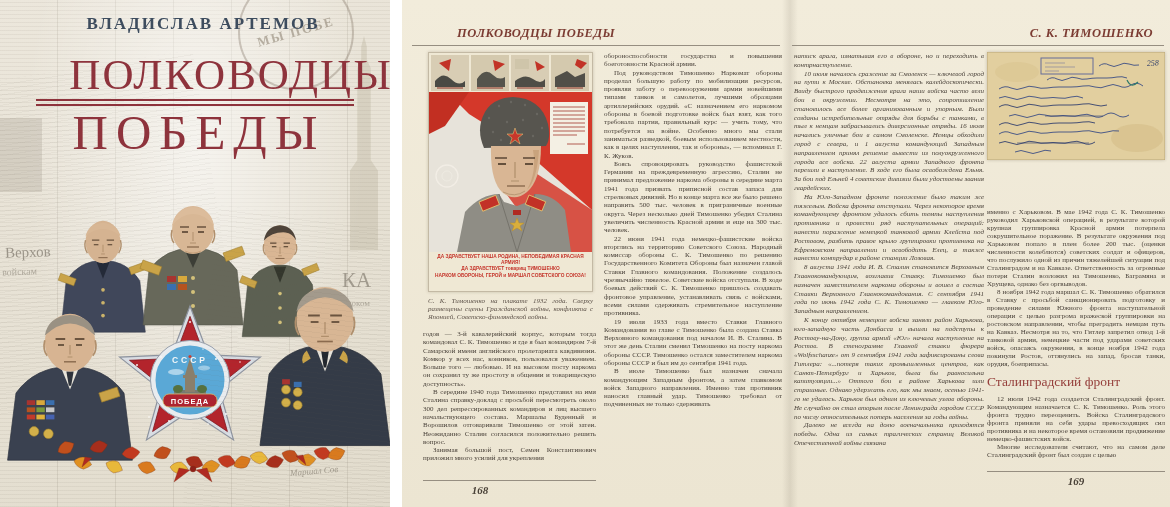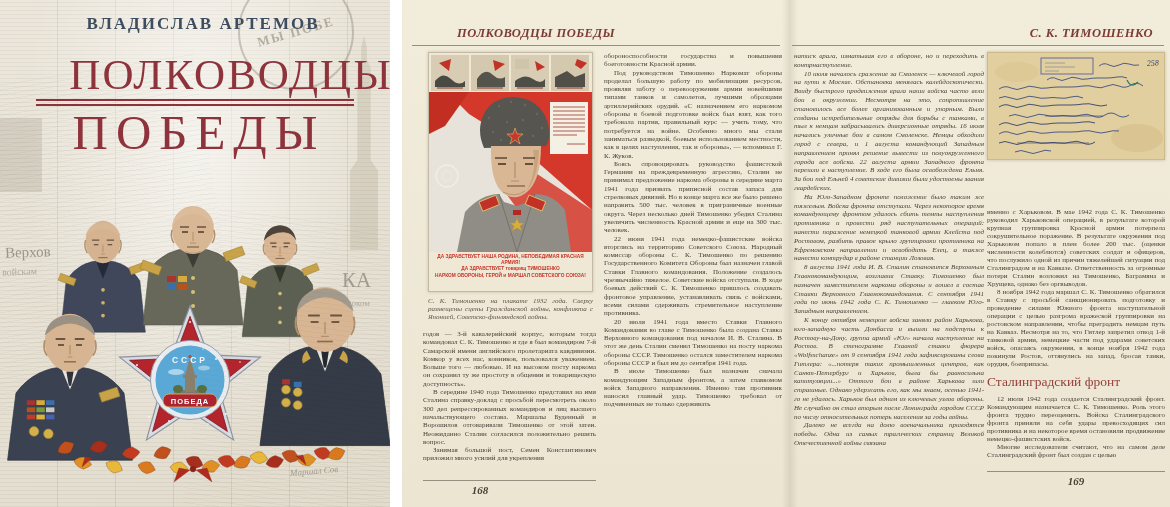--- a/index.html
+++ b/index.html
@@ -373,21 +373,21 @@
         <p>годов — 3-й кавалерийский корпус, которым тогда командовал С. К. Тимошенко и где я был командиром 7-й Самарской имени английского пролетариата кавдивизии. Комкор у всех нас, конников, пользовался уважением. Больше того — любовью. И на высоком посту наркома он сохранил ту же простоту в общении и товарищескую доступность».</p>
         <p class="ind">В середине 1940 года Тимошенко представил на имя Сталина справку-доклад с просьбой пересмотреть около 300 дел репрессированных командиров и лиц высшего начальствующего состава. Маршалы Буденный и Ворошилов отговаривали Тимошенко от этой затеи. Неожиданно Сталин согласился положительно решить вопрос.</p>
         <p class="ind">Занимая большой пост, Семен Константинович приложил много усилий для укрепления</p>
       </div>
 
       <div class="col lp-col2">
         <p>обороноспособности государства и повышения боеготовности Красной армии.</p>
         <p class="ind">Под руководством Тимошенко Наркомат обороны проделал большую работу по мобилизации ресурсов, проявляя заботу о перевооружении армии новейшими типами танков и самолетов, лучшими образцами артиллерийских орудий. «С назначением его наркомом обороны в боевой подготовке войск был взят, как того требовала партия, правильный курс — учить тому, что потребуется на войне. Особенно много мы стали заниматься разведкой, боевым использованием местности, как в целях наступления, так и обороны», — вспоминал Г. К. Жуков.</p>
         <p class="ind">Боясь спровоцировать руководство фашистской Германии на преждевременную агрессию, Сталин не принимал предложение наркома обороны в середине марта 1941 года призвать приписной состав запаса для стрелковых дивизий. Но в конце марта все же было решено направить 500 тыс. человек в приграничные военные округа. Через несколько дней Тимошенко убедил Сталина увеличить численность Красной армии и еще на 300 тыс. человек.</p>
         <p class="ind">22 июня 1941 года немецко-фашистские войска вторглись на территорию Советского Союза. Народный комиссар обороны С. К. Тимошенко по решению Государственного Комитета Обороны был назначен главой Ставки Главного командования. Положение создалось чрезвычайно тяжелое. Советские войска отступали. В ходе боевых действий С. К. Тимошенко пришлось создавать фронтовое управление, устанавливать связь с войсками, всеми силами сдерживать стремительное наступление противника.</p>
-        <p class="ind">20 июля 1941 года вместо Ставки Главного Командования во главе с Тимошенко была создана Ставка Верховного командования под началом И. В. Сталина. В этот же день Сталин сменил Тимошенко на посту наркома обороны СССР. Тимошенко остался заместителем наркома обороны СССР и был им до сентября 1941 года.</p>
+        <p class="ind">19 июля 1933 года вместо Ставки Главного Командования во главе с Тимошенко была создана Ставка Верховного командования под началом И. В. Сталина. В этот же день Сталин сменил Тимошенко на посту наркома обороны СССР. Тимошенко остался заместителем наркома обороны СССР и был им до сентября 1941 года.</p>
         <p class="ind">В июле Тимошенко был назначен сначала командующим Западным фронтом, а затем главкомом войск Западного направления. Именно там противник наносил главный удар. Тимошенко требовал от подчиненных не только сдерживать</p>
       </div>
 
       <div class="folio-rule fr-left"></div>
       <div class="folio fo-left">168</div>
     </div>
 
     <div class="page">
       <div class="run-head rh-right">С. К. ТИМОШЕНКО</div>
       <div class="head-rule hr-right"></div>

